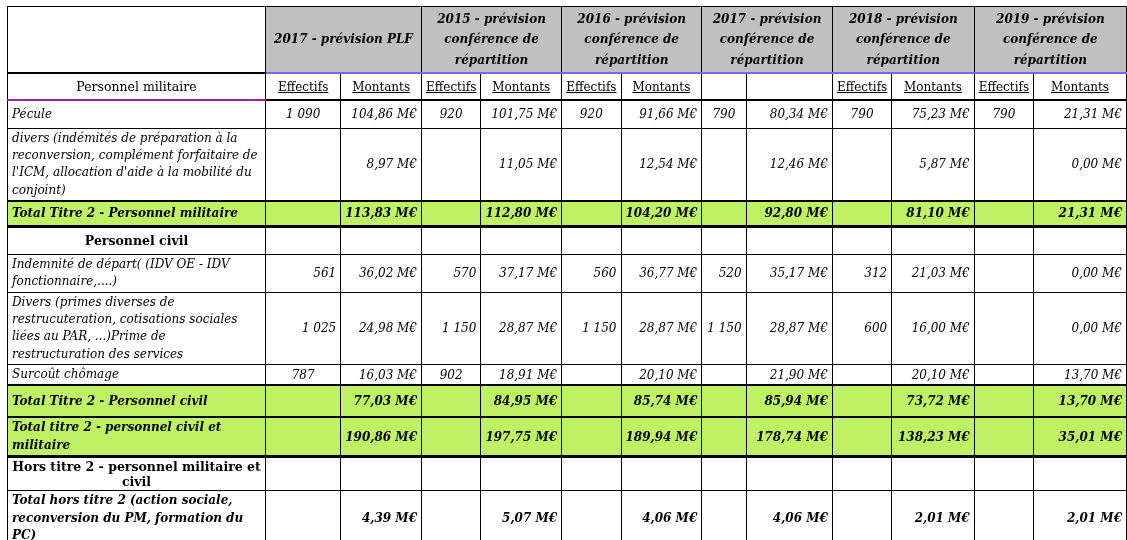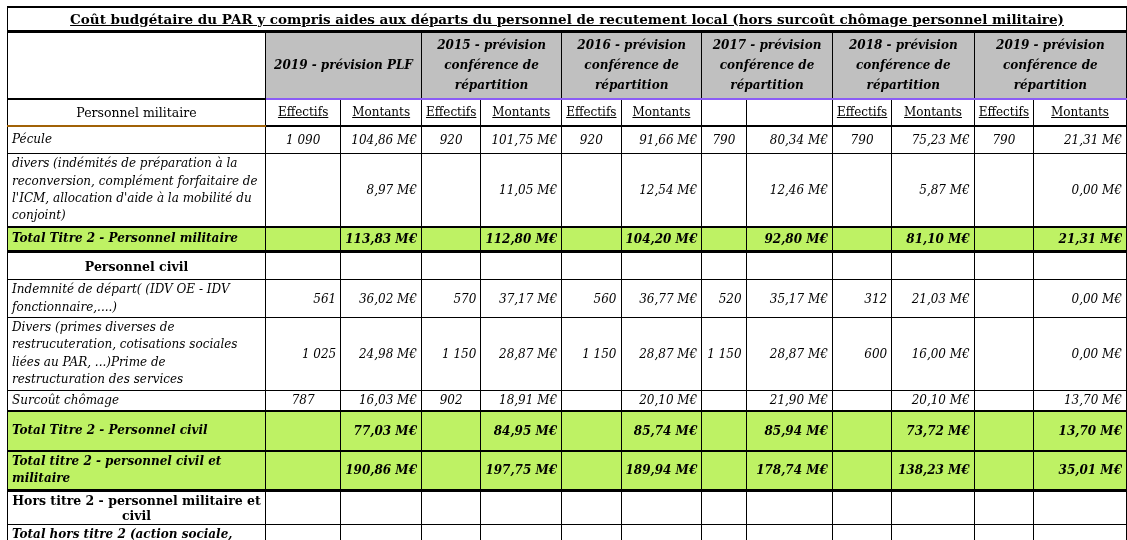--- a/index.html
+++ b/index.html
@@ -5,21 +5,21 @@
   html,body{margin:0;padding:0;background:#ffffff;}
   body{width:1127px;height:540px;font-family:"DejaVu Serif",serif;color:#000;}
   table{border-collapse:collapse;table-layout:fixed;margin:6px 0 0 7px;}
   td{border:1px solid #000;padding:1px 4px;font-size:12px;color:#000;overflow:hidden;vertical-align:middle;}
   .title-cell{border-top:2px solid #000;border-bottom:3px solid #000;border-left:1px solid #000;border-right:1px solid #000;
               text-align:center;font-weight:bold;font-size:13.5px;padding:2px 0;}
   .title-cell span{text-decoration:underline;}
   .corner{border-bottom:2px solid #000;background:#fff;}
   .yearhdr{background:#c0c0c0;font-weight:bold;font-style:italic;text-align:center;font-size:12px;
            border-bottom:2px solid #8b5cf6;line-height:1.7;padding:2px 3px;}
-  .sublbl{text-align:center;font-size:12.5px;border-bottom:2px solid #a16207;font-style:normal;}
+  .sublbl{text-align:center;font-size:12.5px;border-bottom:2px solid #a21caf;font-style:normal;}
   .subhdr{text-align:center;border-bottom:2px solid #000;}
   .subhdr span{text-decoration:underline;}
   .subhdr-empty{border-bottom:2px solid #000;}
   .lbl{font-style:italic;text-align:left;line-height:1.45;}
   .eff-c{font-style:italic;text-align:center;}
   .eff-r{font-style:italic;text-align:right;}
   .mont{font-style:italic;text-align:right;white-space:nowrap;}
   tr.t-total td{background:#bef264;font-weight:bold;font-style:italic;border-top:2px solid #000;border-bottom:2px solid #000;}
   tr.t-total_white td{font-weight:bold;font-style:italic;}
   tr.t-section td{background:#fff;}
@@ -38,26 +38,23 @@
       <col style="width: 59px;">
       <col style="width: 71px;">
       <col style="width: 48px;">
       <col style="width: 88px;">
       <col style="width: 48px;">
       <col style="width: 83px;">
       <col style="width: 48px;">
       <col style="width: 99px;">
     </colgroup>
   <tbody id="tb">
-      <tr style="height: 24px;">
-        <td class="title-cell" colspan="13"><span>Coût budgétaire du PAR y compris aides aux départs du personnel de recutement local (hors surcoût chômage personnel militaire)</span></td>
-      </tr>
       <tr style="height: 66px;">
         <td class="corner"></td>
-        <td class="yearhdr" colspan="2"><span>2019 - prévision PLF</span></td>
+        <td class="yearhdr" colspan="2"><span>2017 - prévision PLF</span></td>
         <td class="yearhdr" colspan="2"><span>2015 - prévision conférence de répartition</span></td>
         <td class="yearhdr" colspan="2"><span>2016 - prévision conférence de répartition</span></td>
         <td class="yearhdr" colspan="2"><span>2017 - prévision conférence de répartition</span></td>
         <td class="yearhdr" colspan="2"><span>2018 - prévision conférence de répartition</span></td>
         <td class="yearhdr" colspan="2"><span>2019 - prévision conférence de répartition</span></td>
       </tr>
       <tr style="height: 27px;">
         <td class="sublbl"><span>Personnel militaire</span></td>
         <td class="subhdr"><span>Effectifs</span></td>
         <td class="subhdr"><span>Montants</span></td>
@@ -170,21 +167,21 @@
         <td class="mont"><span>18,91 M€</span></td>
         <td class="eff-c"><span></span></td>
         <td class="mont"><span>20,10 M€</span></td>
         <td class="eff-c"><span></span></td>
         <td class="mont"><span>21,90 M€</span></td>
         <td class="eff-c"><span></span></td>
         <td class="mont"><span>20,10 M€</span></td>
         <td class="eff-c"><span></span></td>
         <td class="mont"><span>13,70 M€</span></td>
       </tr>
-      <tr class="t-total" style="height: 40px;">
+      <tr class="t-total" style="height: 32px;">
         <td class="lbl"><span>Total Titre 2 - Personnel civil</span></td>
         <td class="eff-c"><span></span></td>
         <td class="mont"><span>77,03 M€</span></td>
         <td class="eff-c"><span></span></td>
         <td class="mont"><span>84,95 M€</span></td>
         <td class="eff-c"><span></span></td>
         <td class="mont"><span>85,74 M€</span></td>
         <td class="eff-c"><span></span></td>
         <td class="mont"><span>85,94 M€</span></td>
         <td class="eff-c"><span></span></td>

